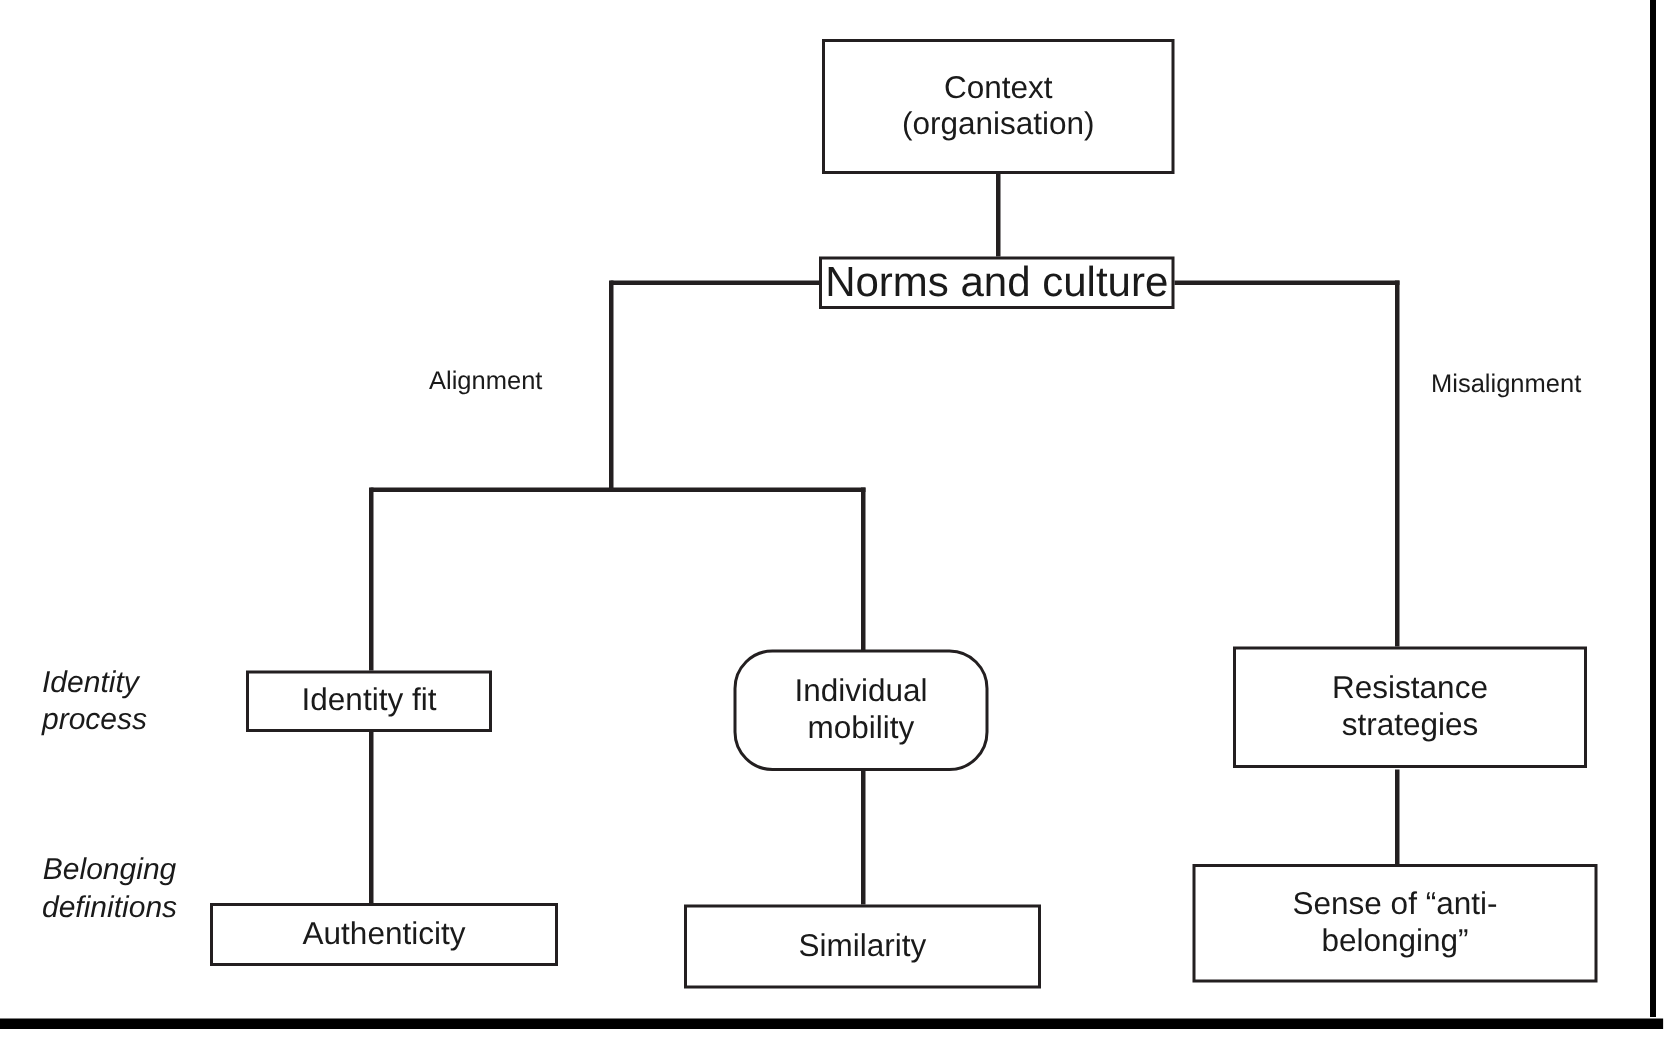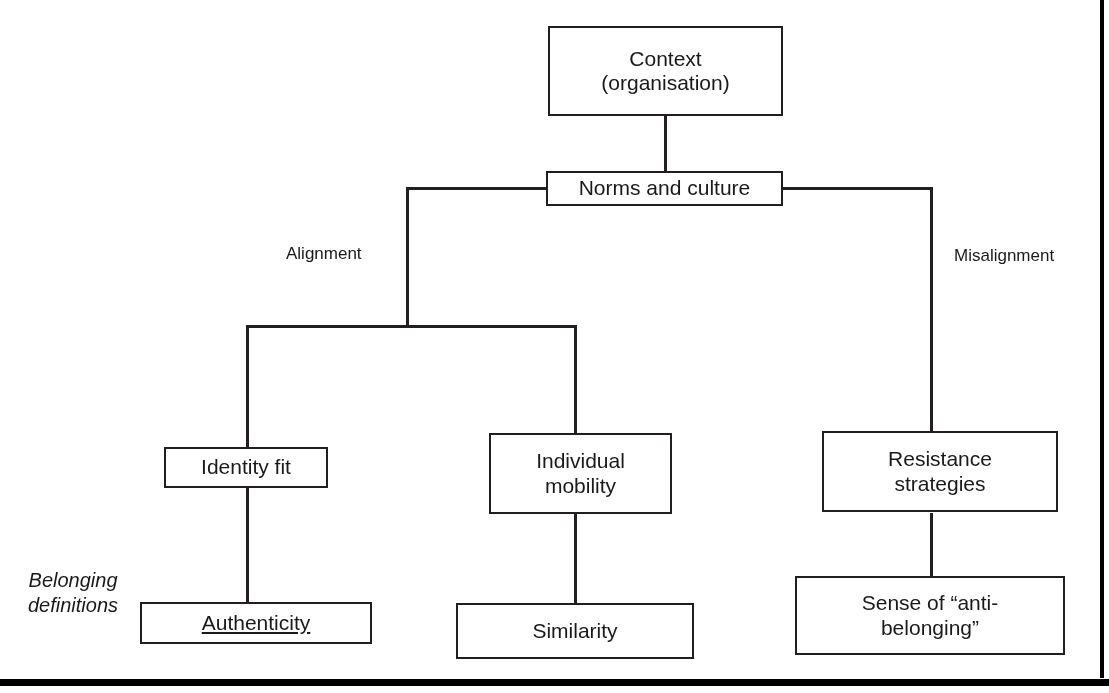--- a/index.html
+++ b/index.html
@@ -107,38 +107,40 @@
 
   <div class="line v" style="left:246px; top:487px; height:117px;"></div>
 
   <div class="line v" style="left:574px; top:513px; height:92px;"></div>
 
   <div class="line v" style="left:930px; top:513px; height:64px;"></div>
 
   <div class="node" style="left:548px; top:26px; width:235px; height:90px;">Context
 (organisation)</div>
 
-  <div class="node" style="left:546px; top:171px; width:237px; height:35px; font-size:21px;">Norms and culture</div>
+  <div class="node" style="left:546px; top:171px; width:237px; height:35px; font-size:28px;">Norms and culture</div>
 
   <div class="node" style="left:164px; top:447px; width:164px; height:41px;">Identity fit</div>
 
-  <div class="node" style="left:489px; top:433px; width:183px; height:81px;">Individual
+  <div class="node" style="left:489px; top:433px; width:170px; height:81px;border-radius:26px;">Individual
 mobility</div>
 
   <div class="node" style="left:822px; top:431px; width:236px; height:81px;">Resistance
 strategies</div>
 
-  <div class="node" style="left:140px; top:602px; width:232px; height:42px;text-decoration:underline;">Authenticity</div>
+  <div class="node" style="left:140px; top:602px; width:232px; height:42px;">Authenticity</div>
 
   <div class="node" style="left:456px; top:603px; width:238px; height:56px;">Similarity</div>
 
   <div class="node" style="left:795px; top:576px; width:270px; height:79px;">Sense of “anti-
 belonging”</div>
 
   <div class="edge-label" style="left:286px; top:244px;">Alignment</div>
 
   <div class="edge-label" style="left:954px; top:246px;">Misalignment</div>
 
+  <div class="row-label" style="left:28px; top:443px;">Identity
+process</div>
 
   <div class="row-label" style="left:28px; top:568px;text-align:center;">Belonging
 definitions</div>
 
 </div>
 
 </body></html>

